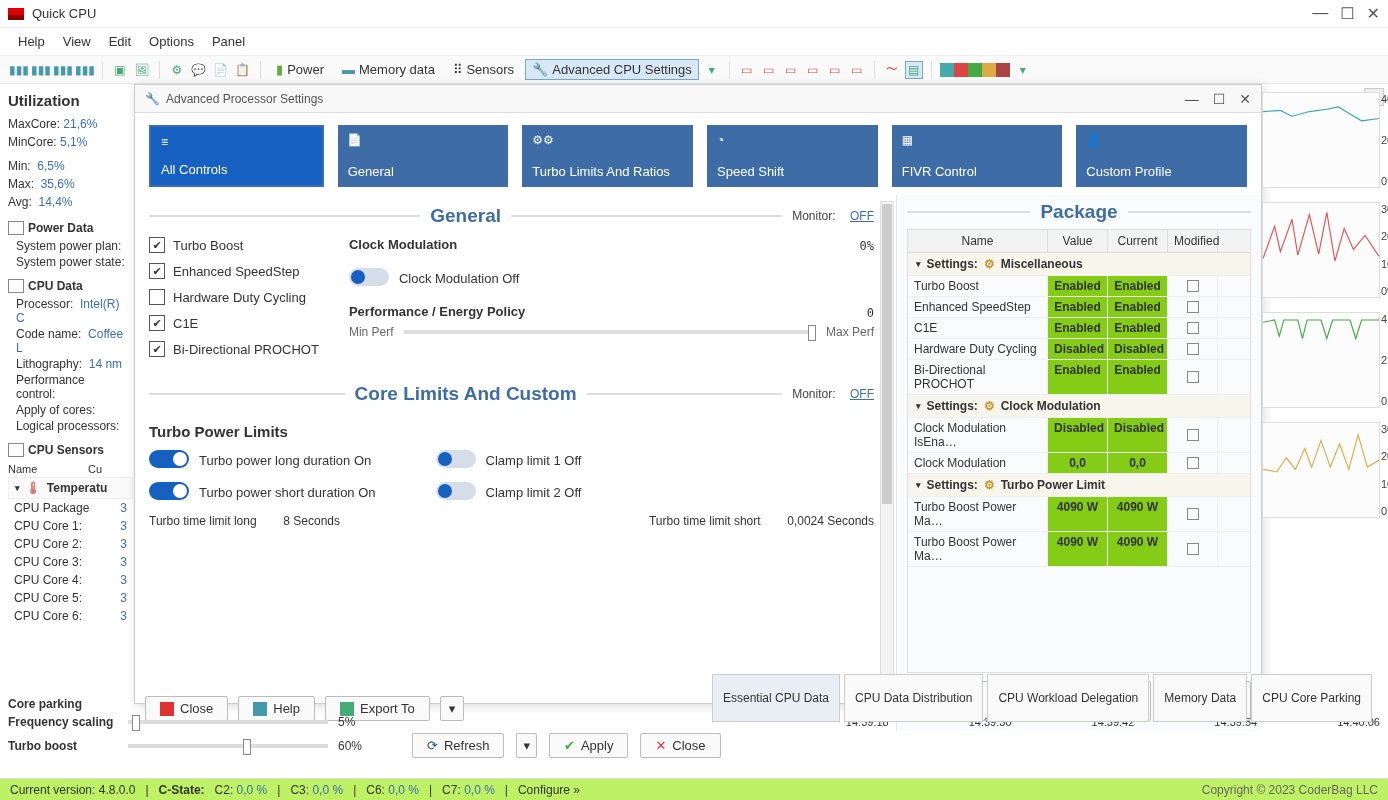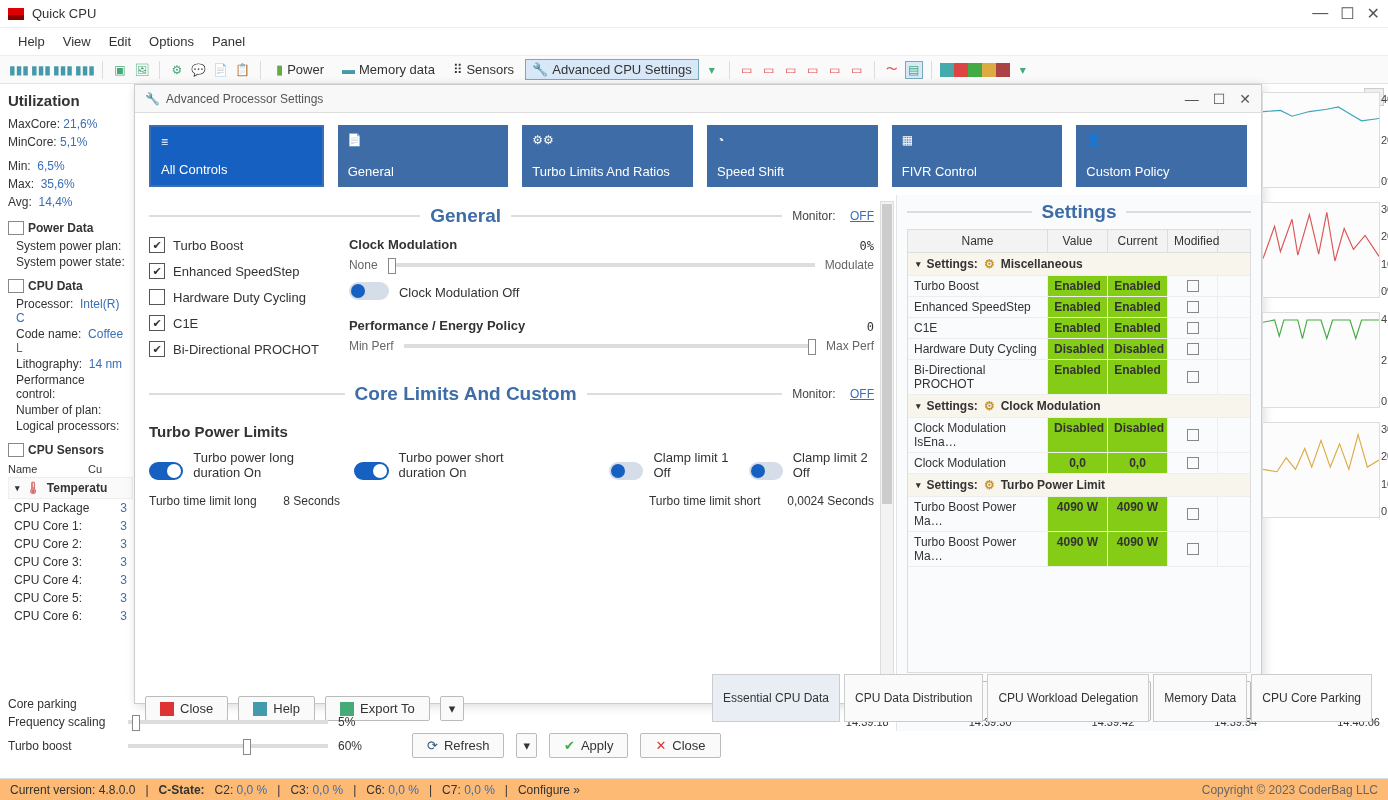--- a/index.html
+++ b/index.html
@@ -72,21 +72,21 @@
 .slider .knob { position:absolute; top:-5px; width:8px; height:16px; background:#fff; border:1px solid #888; }
 .toggle { width:40px; height:18px; background:#d5dee8; border-radius:9px; position:relative; display:inline-block; }
 .toggle.on { background:#1560c0;}
 .toggle .dot { position:absolute; width:14px; height:14px; background:#fff; border-radius:50%; top:2px; left:2px;}
 .toggle.on .dot{left:auto;right:2px;}
 .toggle-off-blue .dot{background:#1560c0;}
 .toggle-row{display:flex;align-items:flex-end;gap:10px;font-size:13px;}
 
 .sub-section-title { font-size:15px; font-weight:700; margin:18px 0 10px;}
 .turbo-toggles{display:flex;gap:60px;}
-.turbo-col{display:flex;flex-direction:row;gap:14px;}
+.turbo-col{display:flex;flex-direction:column;gap:14px;}
 .tl-row{font-family:Consolas,monospace;font-size:12px; display:flex; justify-content:space-between; margin-top:14px;}
 
 .bottom-btns { position:absolute; left:10px; bottom:10px; display:flex; gap:10px;}
 .btn { display:inline-flex; align-items:center; gap:6px; padding:4px 14px; border:1px solid #bbb; background:#fafafa; font-size:13px; border-radius:2px;}
 .btn .sq{width:14px;height:14px;}
 
 .settings-title{display:flex;align-items:center;gap:10px;margin-bottom:6px;}
 .settings-title .line{flex:1;height:2px;background:#ddd;}
 .settings-title .txt{font-size:19px;font-weight:700;color:#3d6ca6;}
 .settings-tbl{border:1px solid #ddd;flex:1;overflow:hidden;font-size:12px;}
@@ -109,30 +109,30 @@
 
 
 .charts{position:absolute;right:8px;top:92px;width:118px;display:flex;flex-direction:column;gap:14px;}
 .chart{height:96px;border:1px solid #ddd;background:#fcfcfc;position:relative;}
 .chart svg{position:absolute;inset:0;}
 .chart .ticks{position:absolute;right:-46px;top:0;bottom:0;width:44px;display:flex;flex-direction:column;justify-content:space-between;font-size:11px;color:#444;text-align:left;}
 
 
 .bottom-panel{position:absolute;left:8px;bottom:38px;right:8px;font-size:12px;}
 .bp-row{display:flex;align-items:center;gap:10px;margin:4px 0;}
-.bp-label{width:110px;font-weight:400;}
+.bp-label{width:110px;font-weight:700;}
 .bp-slider{width:200px;height:4px;background:#ddd;position:relative;}
 .bp-slider .knob{position:absolute;top:-5px;width:8px;height:16px;background:#fff;border:1px solid #888;}
 .bp-buttons{margin-left:40px;display:flex;gap:12px;}
 .bottom-tabs{position:absolute;right:8px;bottom:40px;display:flex;gap:4px;}
 .btab{border:1px solid #ccc;padding:16px 10px;font-size:12px;background:#fafafa;}
 .btab.active{background:#e9eef5;}
 
 
-.statusbar{position:absolute;left:0;right:0;bottom:0;height:22px;background:#fdba74;border-top:1px solid #ddd;display:flex;align-items:center;padding:0 10px;font-size:12px;gap:10px;}
+.statusbar{position:absolute;left:0;right:0;bottom:0;height:22px;background:#bef264;border-top:1px solid #ddd;display:flex;align-items:center;padding:0 10px;font-size:12px;gap:10px;}
 .statusbar .seg{color:#333;}
 .statusbar .v{color:#3a6eb5;}
 .statusbar .right{margin-left:auto;color:#666;}
 
 
 .page-close{position:absolute;right:4px;top:88px;width:20px;height:18px;background:#eee;border:1px solid #ccc;display:flex;align-items:center;justify-content:center;font-size:12px;}
 </style>
 </head>
 <body>
 
@@ -219,21 +219,21 @@
     <div><span>Avg:</span>&nbsp; <span class="v">14,4%</span></div>
   </div>
   <div class="section-hdr">Power Data</div>
   <div class="info-line">System power plan:</div>
   <div class="info-line">System power state:</div>
   <div class="section-hdr">CPU Data</div>
   <div class="info-line"><span>Processor:</span>&nbsp;&nbsp;<span class="v">Intel(R) C</span></div>
   <div class="info-line"><span>Code name:</span>&nbsp;&nbsp;<span class="v">Coffee L</span></div>
   <div class="info-line"><span>Lithography:</span>&nbsp;&nbsp;<span class="v">14 nm</span></div>
   <div class="info-line">Performance control:</div>
-  <div class="info-line">Number of plan:</div>
+  <div class="info-line">Apply of cores:</div>
   <div class="info-line">Logical processors:</div>
   <div class="section-hdr">CPU Sensors</div>
   <div class="sensors-hdr">
       <span style="width:80px">Name</span>
       <span>Cu</span>
     </div>
   <div class="temp-group">
       <span style="color:#d66">🌡</span>
       <span>Temperatu</span>
     </div>
@@ -295,21 +295,21 @@
     <div class="tile">
         <span class="icon-sm">◔</span>
         <span>Speed Shift</span>
       </div>
     <div class="tile">
         <span class="icon-sm">▦</span>
         <span>FIVR Control</span>
       </div>
     <div class="tile">
         <span class="icon-sm">👤</span>
-        <span>Custom Policy</span>
+        <span>Custom Profile</span>
       </div>
   </div>
   <div class="subwin-body">
     <div class="left-scroll">
 
       <div class="big-hdr">
         <div class="line"></div>
         <div class="txt">General</div>
         <div class="line"></div>
         <span class="monitor-link"><span>Monitor:</span>&nbsp; <a>OFF</a></span>
@@ -335,27 +335,20 @@
             <div class="chk">
               <span class="chk-box on"></span>
               <span>Bi-Directional PROCHOT</span>
             </div>
           </div>
         <div class="gen-right">
           <div style="display:flex;justify-content:space-between">
               <h4>Clock Modulation</h4>
               <span class="mono">0%</span>
             </div>
-          <div class="slider-row">
-            <span>None</span>
-            <div class="slider">
-                <div class="knob" style="left:0"></div>
-              </div>
-            <span>Modulate</span>
-          </div>
           <div class="toggle-row" style="margin-top:10px">
             <span class="toggle toggle-off-blue">
                 <span class="dot"></span>
               </span>
             <span>Clock Modulation Off</span>
           </div>
           <div style="display:flex;justify-content:space-between;margin-top:18px">
               <h4>Performance / Energy Policy</h4>
               <span class="mono">0</span>
             </div>
@@ -426,21 +419,21 @@
         <div class="btn" style="padding:4px 8px">▾</div>
       </div>
       <div class="scrollbar">
           <div class="thumb"></div>
         </div>
     </div>
 
     <div class="right-pane">
       <div class="settings-title">
           <div class="line"></div>
-          <div class="txt">Settings</div>
+          <div class="txt">Package</div>
           <div class="line"></div>
         </div>
       <div class="settings-tbl">
         <div class="st-head">
           <div class="st-col-name">Name</div>
           <div class="st-col-val">Value</div>
           <div class="st-col-cur">Current</div>
           <div class="st-col-mod">Modified</div>
         </div>
         <div id="settings-body">

